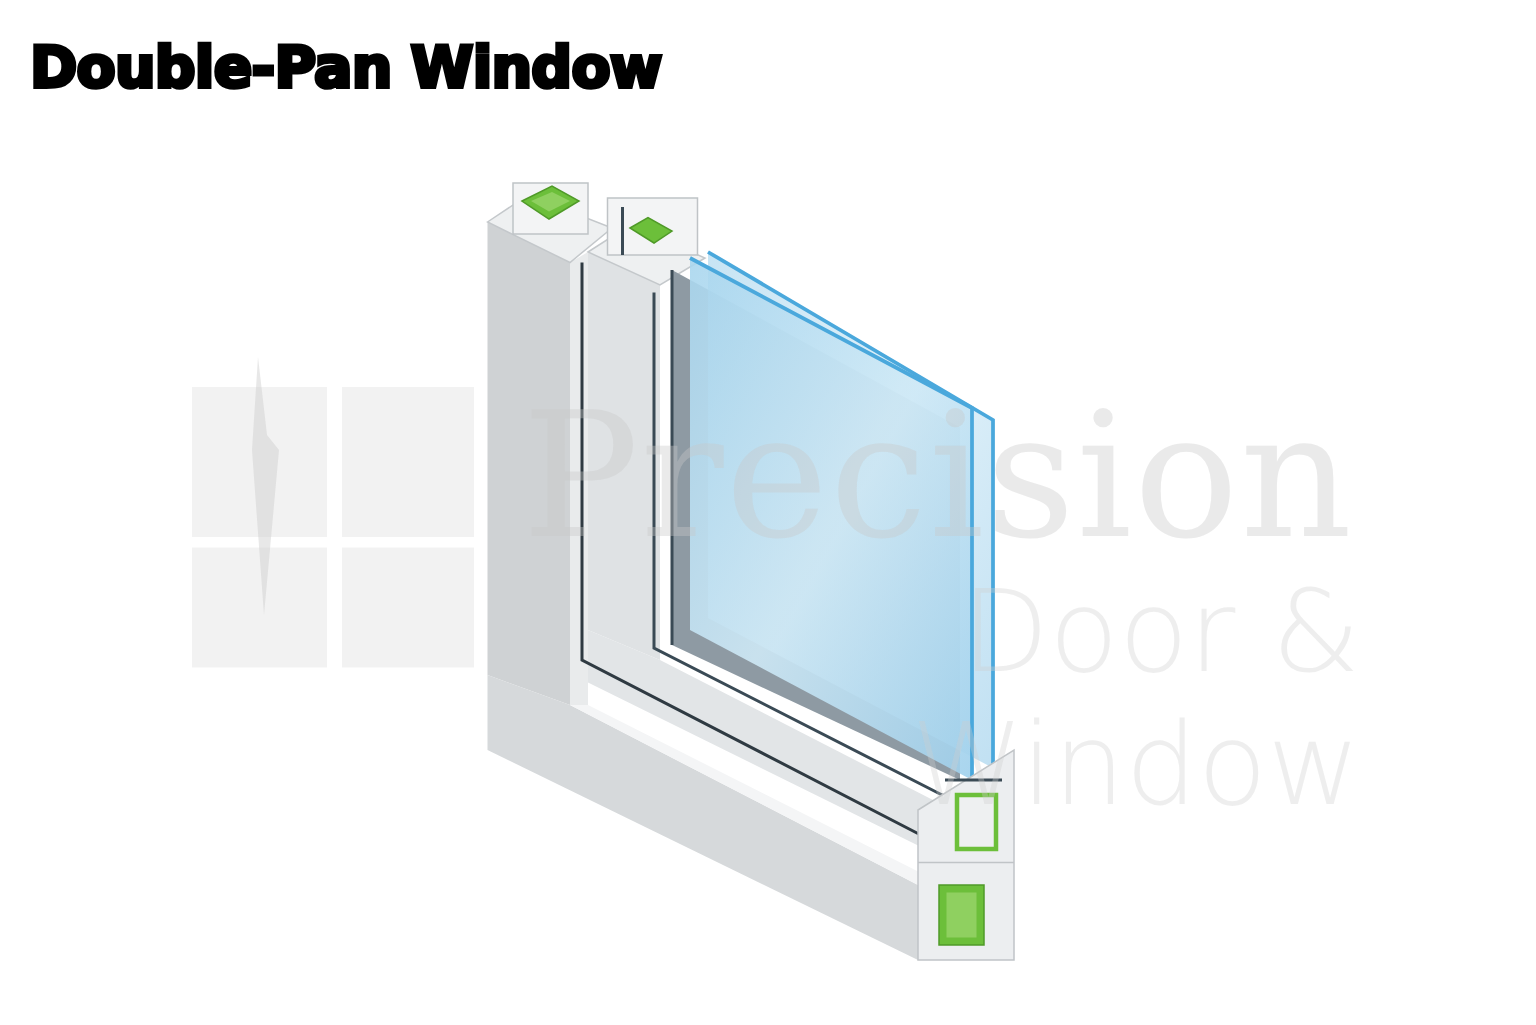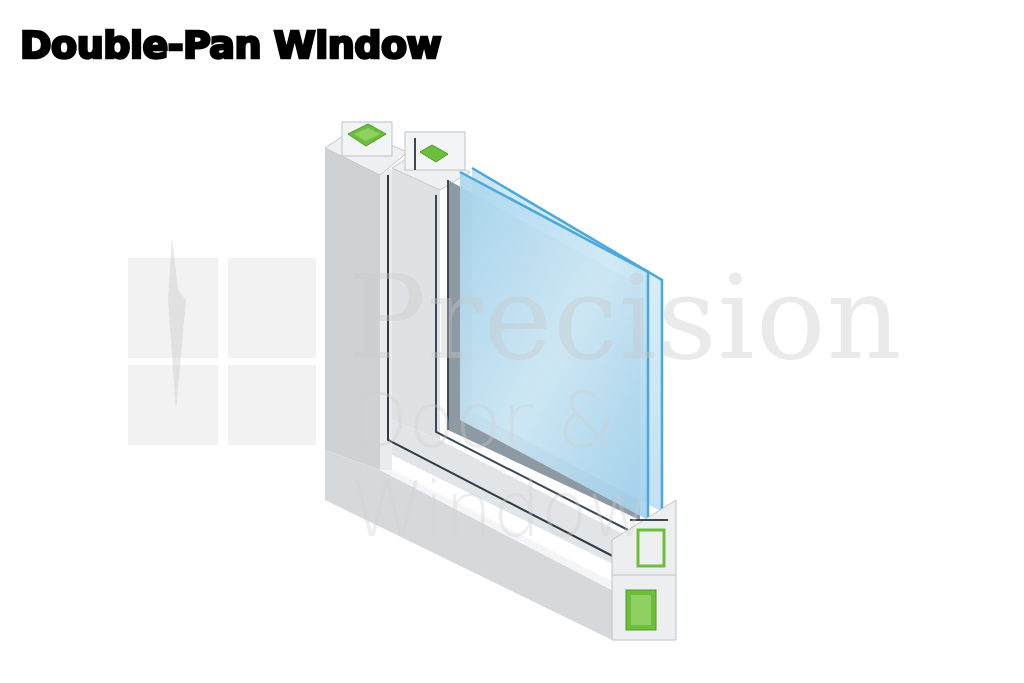--- a/index.html
+++ b/index.html
@@ -24,20 +24,21 @@
   }
   .wm-word1 {
     position: absolute; left: 348px; top: 250px;
     font-family: "DejaVu Serif", serif; font-size: 116px; letter-spacing: 1px;
     color: rgba(200,200,200,0.38);
   }
   .wm-word2 {
     position: absolute; left: 350px; top: 376px;
     font-family: "DejaVu Sans", sans-serif; font-weight: 200; font-size: 76px;
     color: rgba(205,205,205,0.35);
+    text-align: right;
   }
 </style>
 </head>
 <body>
 
 <div class="title">Double-Pan Window</div>
 
 <svg class="diagram" width="1024" height="683" viewBox="0 0 1024 683">
   <defs>
     <linearGradient id="glassGrad" x1="0" y1="0" x2="1" y2="1">

